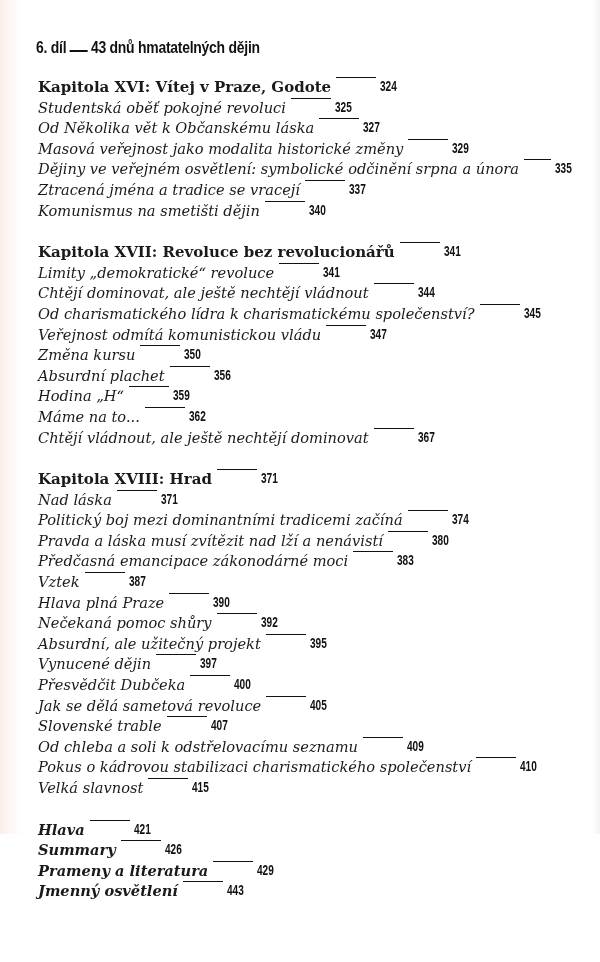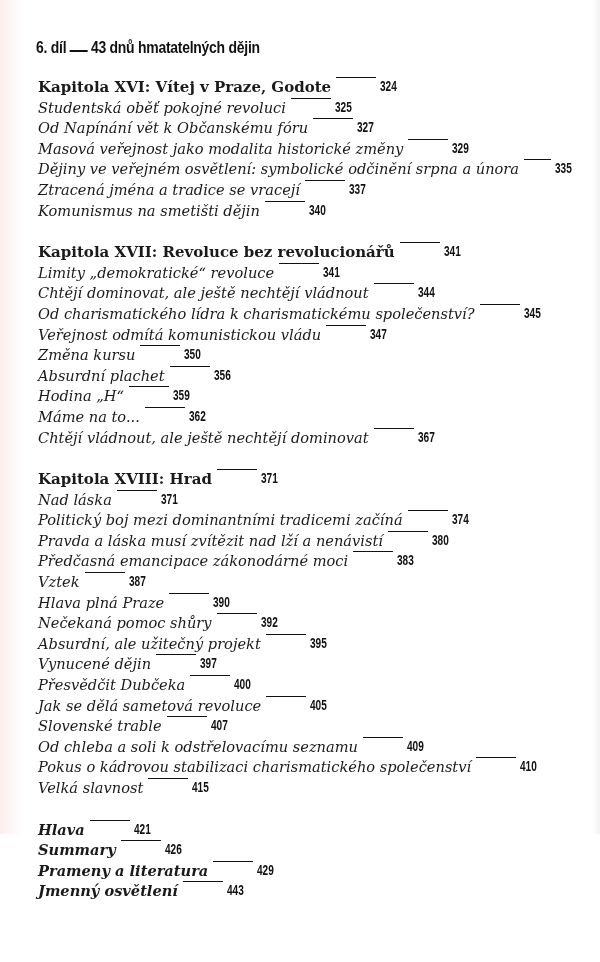--- a/index.html
+++ b/index.html
@@ -47,21 +47,21 @@
           <span>Kapitola XVI: Vítej v Praze, Godote</span>
           <span class="leader"></span>
           <span class="page-no">324</span>
         </div>
         <div class="row sub">
           <span>Studentská oběť pokojné revoluci</span>
           <span class="leader"></span>
           <span class="page-no">325</span>
         </div>
         <div class="row sub">
-          <span>Od Napínání vět k Občanskému fóru</span>
+          <span>Od Několika vět k Občanskému láska</span>
           <span class="leader"></span>
           <span class="page-no">327</span>
         </div>
         <div class="row sub">
           <span>Masová veřejnost jako modalita historické změny</span>
           <span class="leader"></span>
           <span class="page-no">329</span>
         </div>
         <div class="row sub">
           <span>Dějiny ve veřejném osvětlení: symbolické odčinění srpna a února</span>

